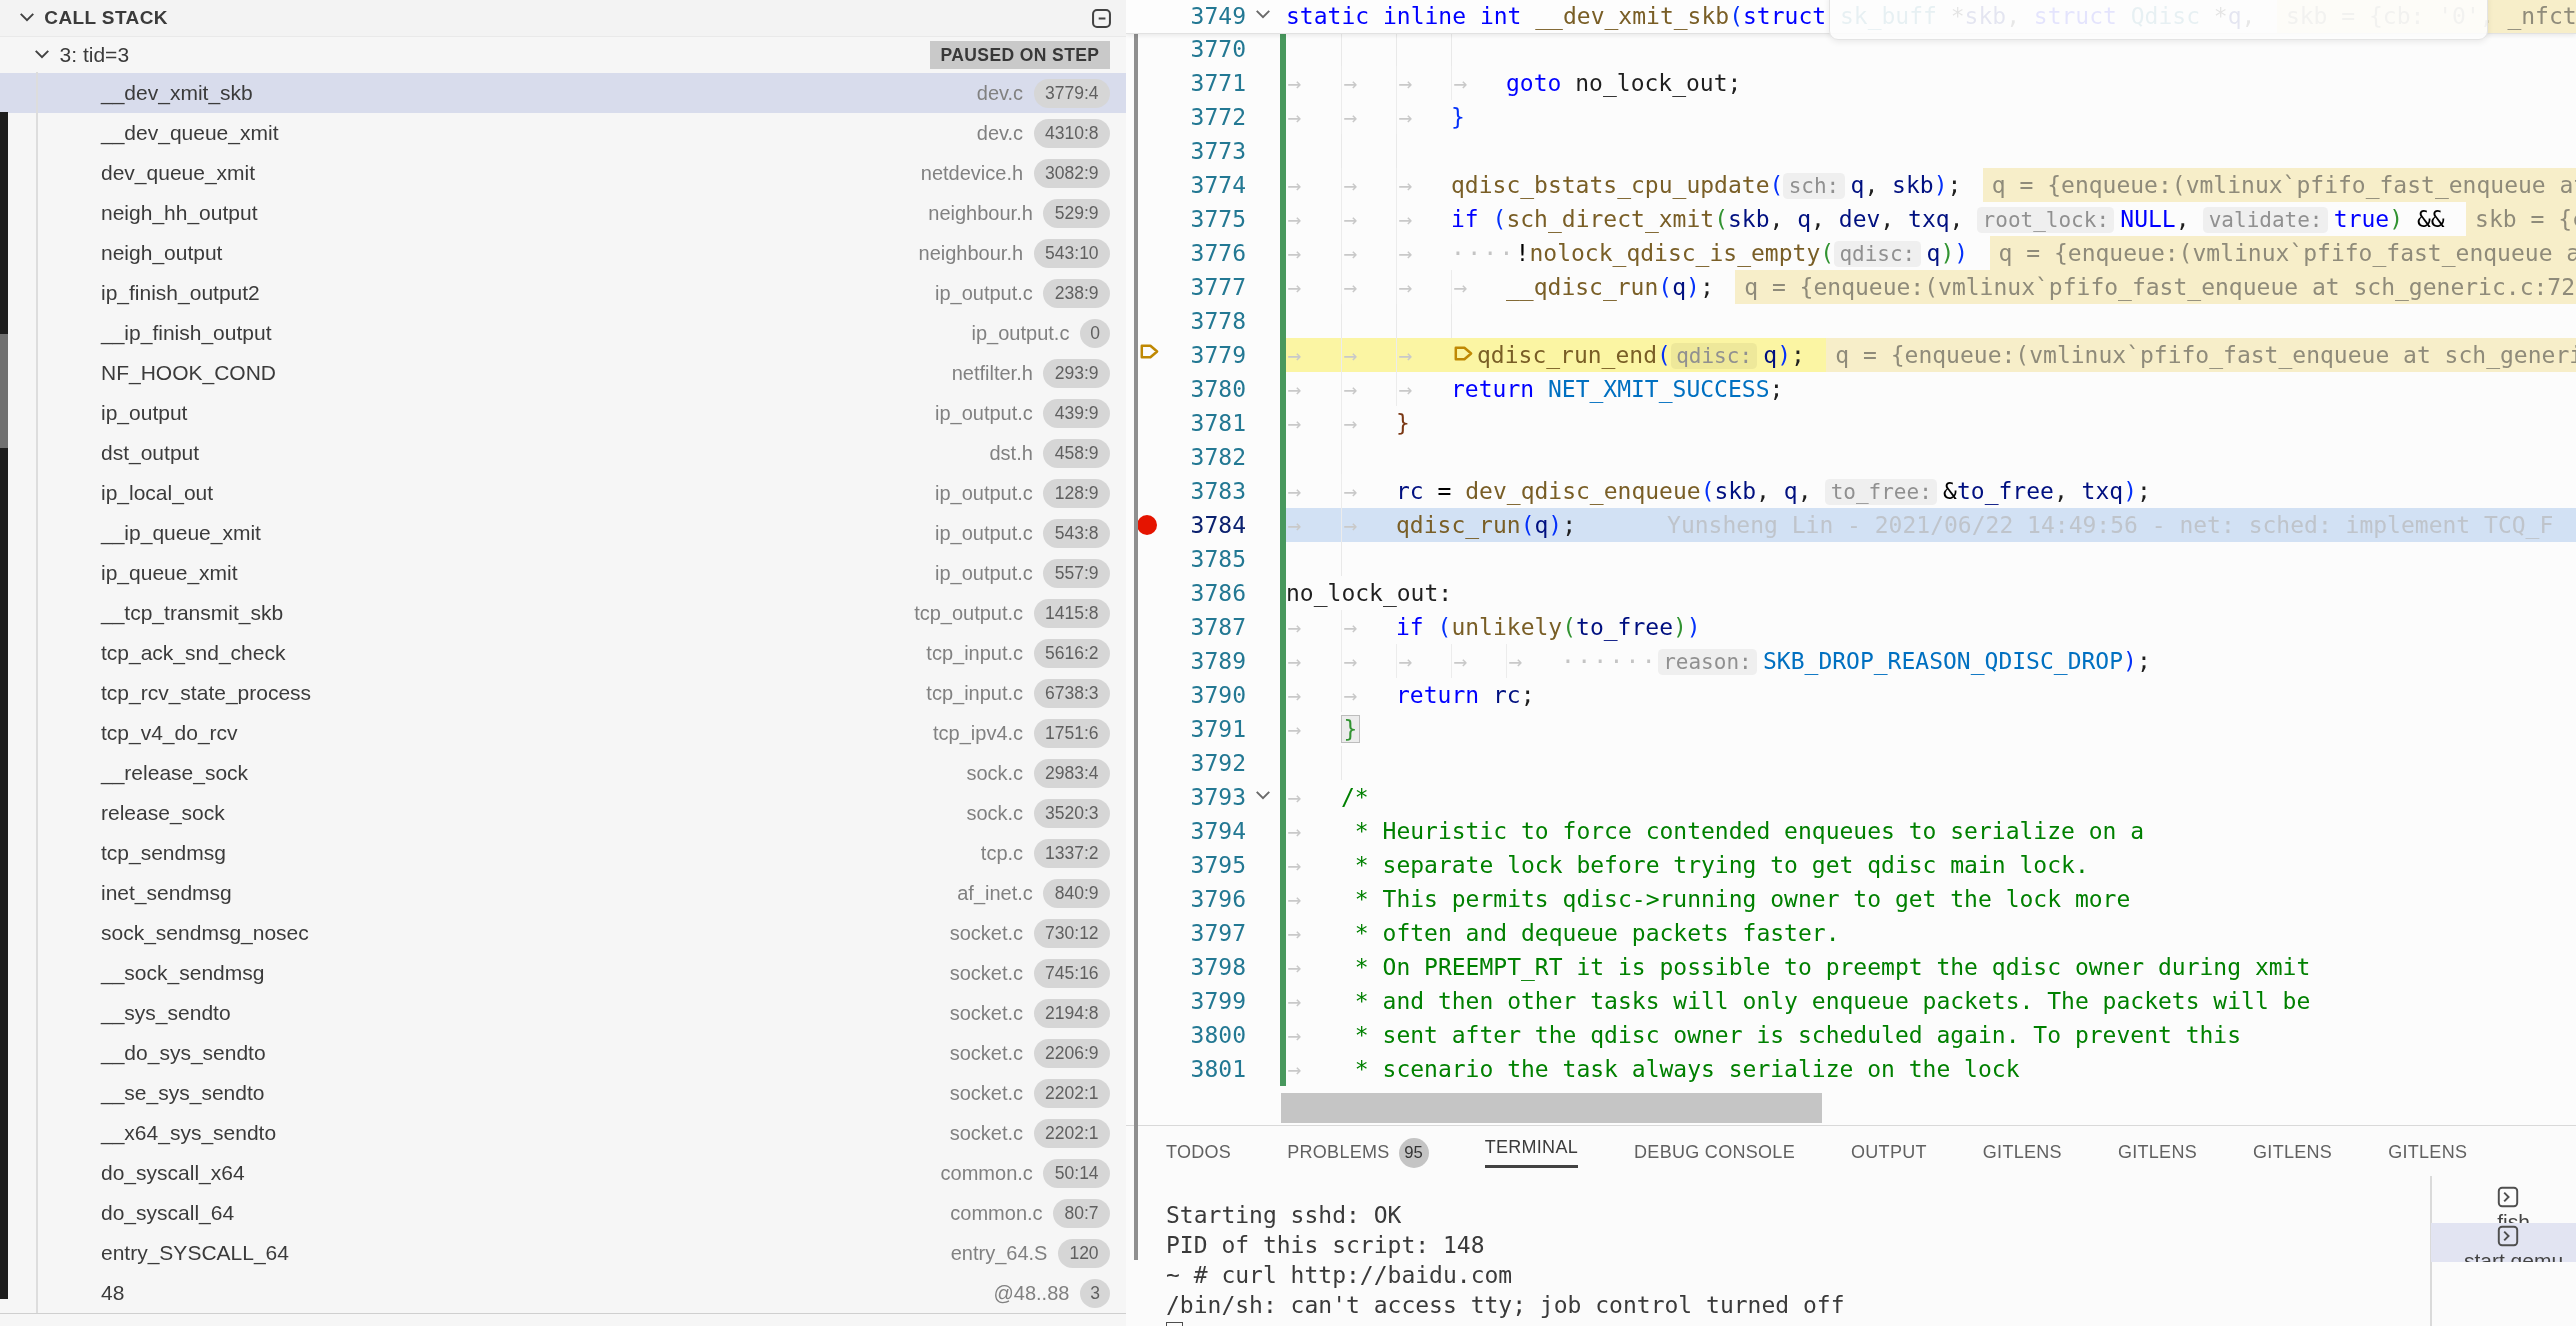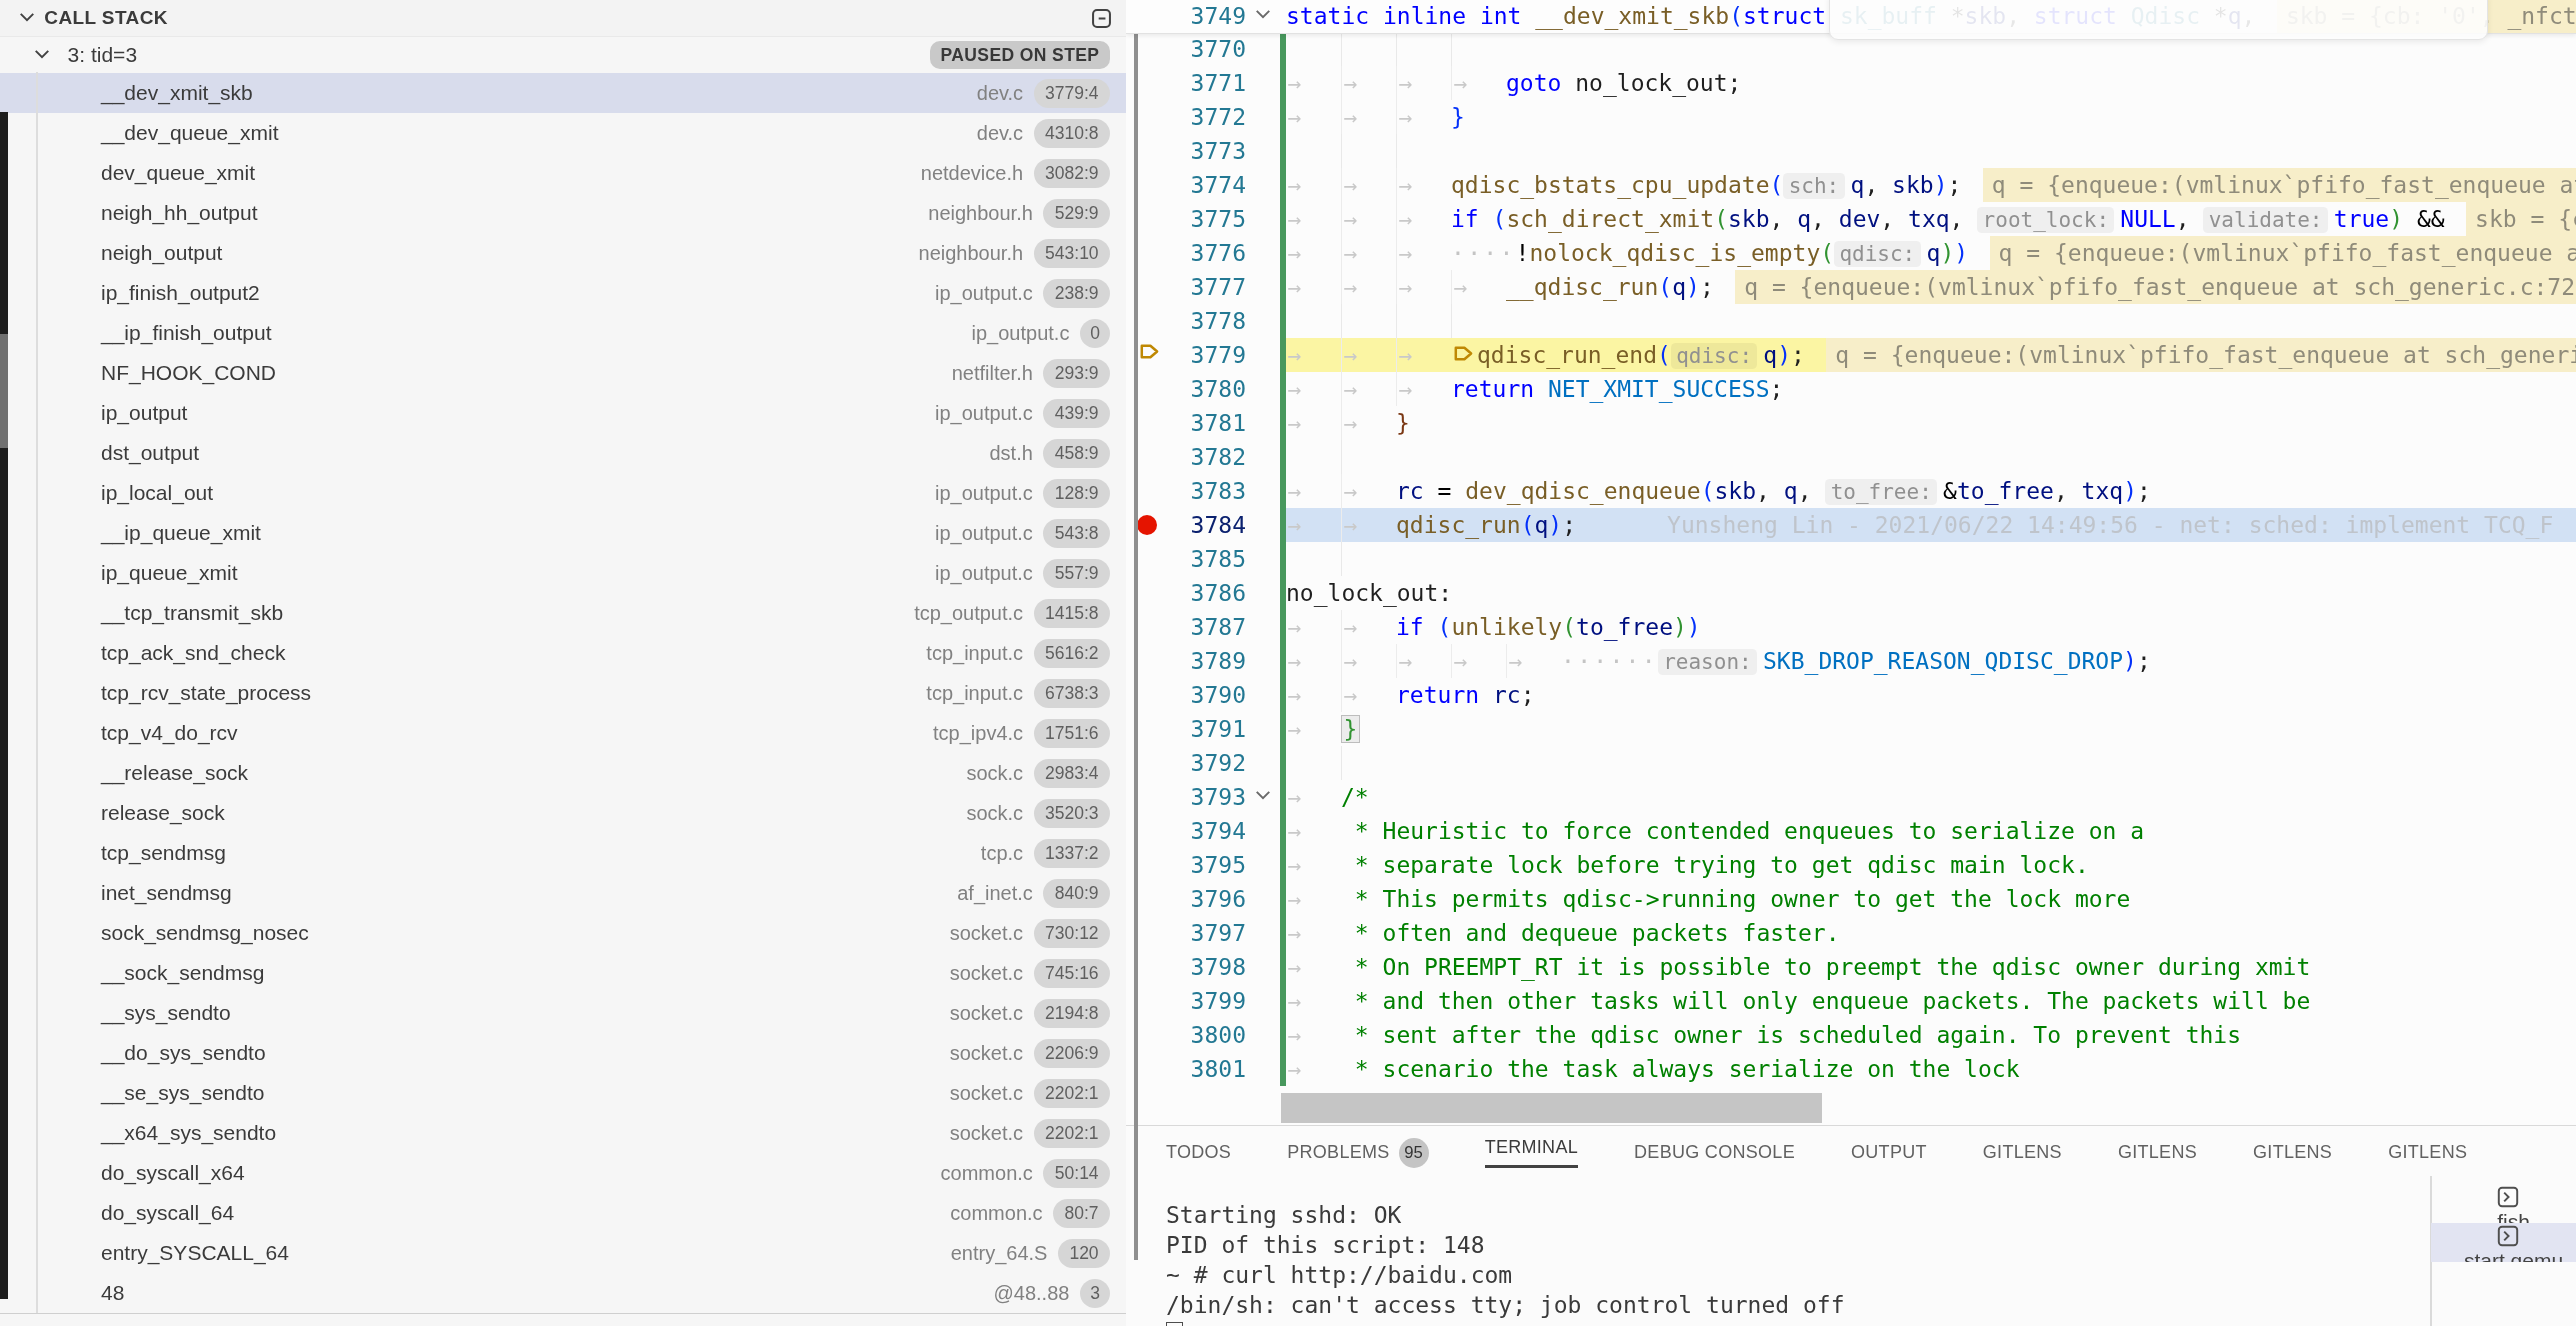--- a/index.html
+++ b/index.html
@@ -8,24 +8,24 @@
 
   
   .leftstrip{position:absolute;left:0;top:112px;width:7.6px;height:1187px;background:#1d1d1d;z-index:5;}
   .leftstrip .thumb{position:absolute;left:0;top:222px;width:7.6px;height:114px;background:#707070;}
 
   
   .sidebar{position:absolute;left:0;top:0;width:1126px;height:1326px;background:#f6f6f6;overflow:hidden;}
   .cs-header{height:36px;display:flex;align-items:center;padding-left:16.7px;background:#f3f3f3;}
   .cs-title{font-size:19px;font-weight:700;letter-spacing:0.4px;color:#3b3b3b;margin-left:7.6px;}
   .cs-collapse{margin-left:auto;margin-right:10.6px;display:flex;align-items:center;cursor:pointer;}
-  .cs-thread{height:36px;display:flex;align-items:center;padding-left:32px;border-top:0.8px solid #e9e9e9;gap:8px;}
+  .cs-thread{height:36px;display:flex;align-items:center;padding-left:32px;border-top:0.8px solid #e9e9e9;}
   .cs-thread-label{font-size:21px;margin-left:7.6px;color:#3b3b3b;}
   .paused-badge{margin-left:auto;margin-right:16px;background:#c9c9c9;color:#383838;font-size:17.5px;
-                font-weight:600;padding:3.8px 10.6px;border-radius:10px;letter-spacing:0.4px;}
+                font-weight:600;padding:3.8px 10.6px;border-radius:0;letter-spacing:0.4px;}
   .frames{position:relative;}
   .frame{height:40px;display:flex;align-items:center;padding-left:101px;padding-right:16px;}
   .frame.sel{background:#d8dcec;}
   .frame .fname{font-size:21px;color:#3b3b3b;white-space:pre;}
   .frame .ffile{margin-left:auto;font-size:20px;color:#818181;}
   .badge{margin-left:10.6px;background:#d6d6d6;color:#5f5f5f;font-size:17.5px;line-height:29px;
          height:29px;padding:0 11.4px;border-radius:15px;white-space:nowrap;}
   .badge.circle{width:30px;padding:0;text-align:center;border-radius:50%;}
   .tree-guide{position:absolute;left:36px;top:72px;width:1.5px;height:1241px;background:#dddddd;z-index:2;}
   .cs-bottomline{position:absolute;left:0;top:1313px;width:1126px;height:0.8px;background:#cfcfcf;}

